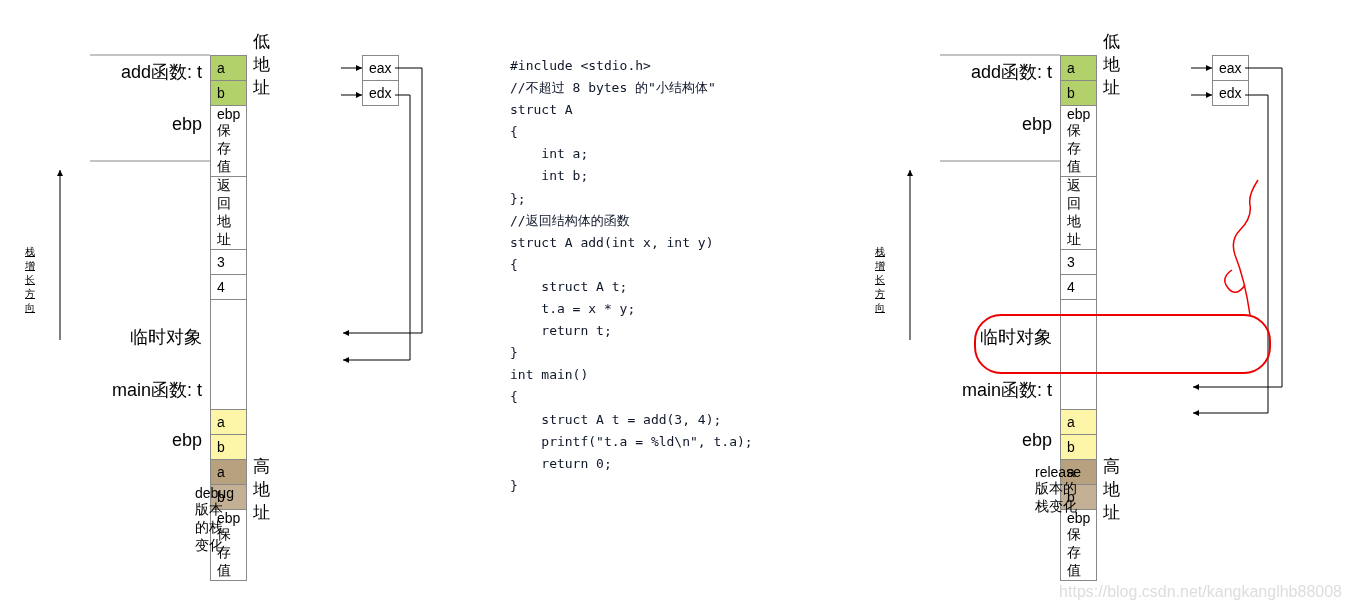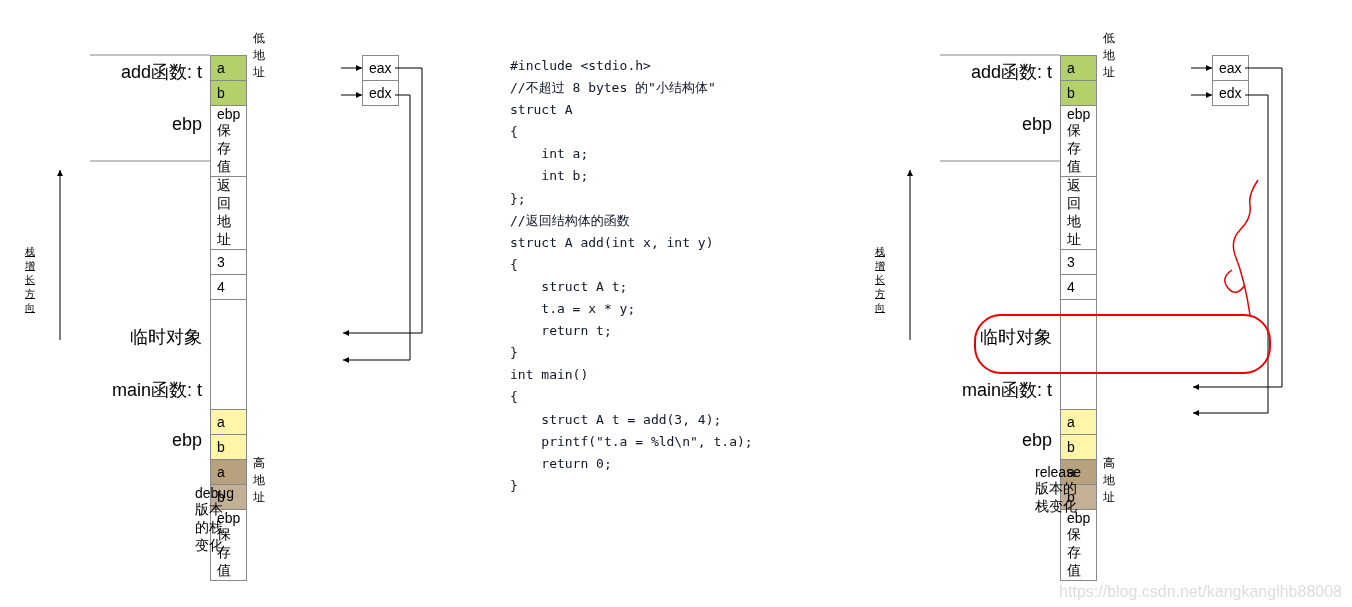--- a/index.html
+++ b/index.html
@@ -11,21 +11,21 @@
     .stack-table { position: absolute; border-collapse: collapse; }
     .stack-table td { border: 1px solid #888; padding: 0 6px; height: 25px; font-size: 14px; }
     .cell { width: 130px; }
     .cell-sm { width: 32px; }
     .green { background: #b3d16b; }
     .yellow { background: #fdf6a8; }
     .brown { background: #b8a17e; }
     .brown2 { background: #c4b094; }
     .label { position: absolute; font-size: 18px; text-align: right; }
     .arrow-label { position: absolute; font-size: 10px; text-align: center; text-decoration: underline; }
-    .title-top { position: absolute; font-size: 12px; }
+    .title-top { position: absolute; font-size: 17px; }
     .title-bot { position: absolute; font-size: 14px; }
     .watermark { position: absolute; right: 10px; bottom: 6px; font-size: 16px; color: #ddd; }
   </style>
 </head>
 <body>
 
 <div class="diagram left-diagram">
   <div class="title-top" style="left:253px; top:0px;">低地址</div>
 
   <table class="stack-table" style="left:210px; top:25px;">

